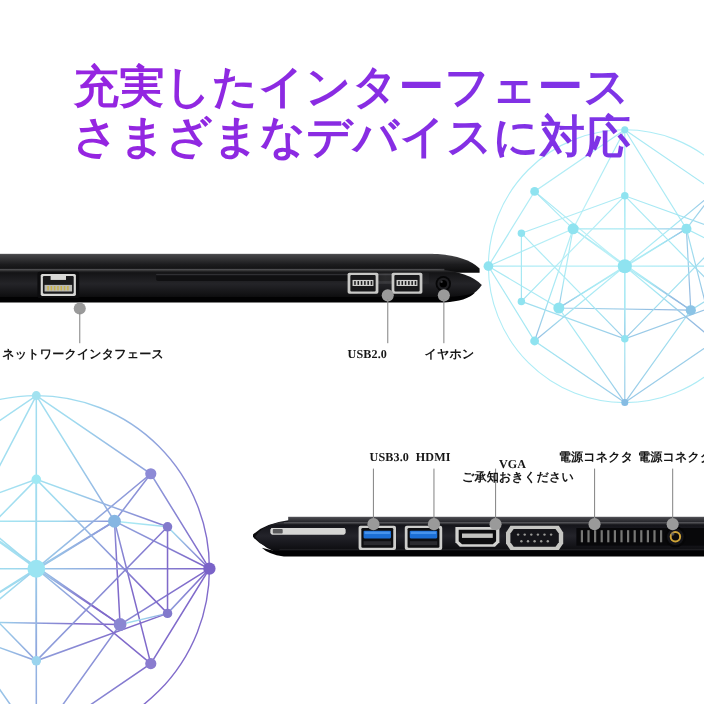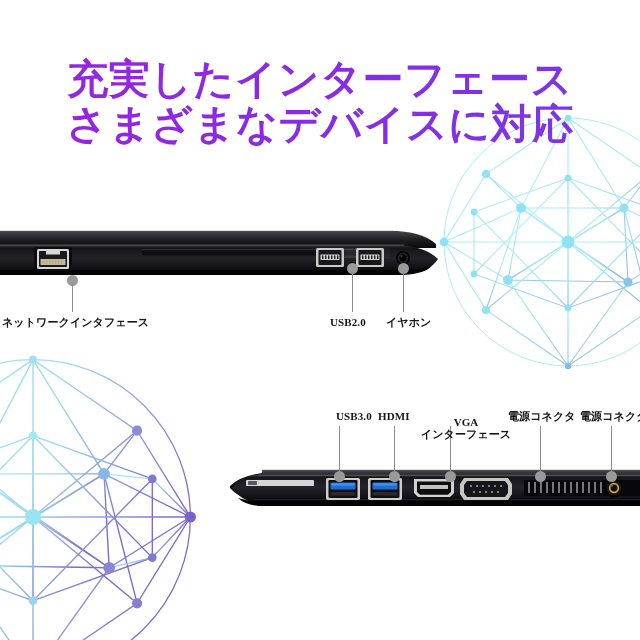--- a/index.html
+++ b/index.html
@@ -279,21 +279,21 @@
       <circle cx="407.4" cy="28.2" r="1.1" fill="#4a4a4e" opacity="0.8"></circle>
     </g>
   </svg>
 
   <div class="leader-dot" style="left:67px; top:275px;"></div>
   <div class="leader" style="left:72px; top:284px; height:28px;"></div>
   <div class="callout-label" style="left:2px; top:316px;">ネットワークインタフェース</div>
 
   <div class="leader-dot" style="left:347px; top:263px;"></div>
   <div class="leader" style="left:352px; top:272px; height:40px;"></div>
-  <div class="callout-label" style="left:330px; top:316px;">USB2.0</div>
+  <div class="callout-label" style="left:316px; top:316px;">USB2.0</div>
 
   <div class="leader-dot" style="left:398px; top:263px;"></div>
   <div class="leader" style="left:403px; top:272px; height:40px;"></div>
   <div class="callout-label" style="left:386px; top:316px;">イヤホン</div>
 
   <svg class="laptop" id="laptop-bottom" style="left:228px; top:458px;" width="418" height="64" viewBox="0 0 418 64">
     <defs>
       <linearGradient id="bodyBot" x1="0" y1="0" x2="0" y2="1">
         <stop offset="0%" stop-color="#3c3c40"></stop>
         <stop offset="8%" stop-color="#15151a"></stop>
@@ -401,21 +401,21 @@
   <div class="callout-label" style="left:317px; top:410px;margin-left:19px;">USB3.0</div>
 
   <div class="leader" style="left:394px; top:426px; height:48px;"></div>
   <div class="leader-dot" style="left:389px; top:471px;"></div>
   <div class="callout-label" style="left:378px; top:410px;">HDMI</div>
 
   <div class="leader" style="left:450px; top:426px; height:48px;"></div>
   <div class="leader-dot" style="left:445px; top:471px;"></div>
   <div class="callout-label stacked" style="left:420px; top:396px; width:92px;">
     <span>VGA</span>
-    <span class="sub">インターフェース</span>
+    <span class="sub">ご承知おきください</span>
   </div>
 
   <div class="leader" style="left:540px; top:426px; height:48px;"></div>
   <div class="leader-dot" style="left:535px; top:471px;"></div>
   <div class="callout-label" style="left:508px; top:410px;">電源コネクタ</div>
 
   <div class="leader" style="left:611px; top:426px; height:48px;"></div>
   <div class="leader-dot" style="left:606px; top:471px;"></div>
   <div class="callout-label" style="left:580px; top:410px;">電源コネクタ</div>
 

